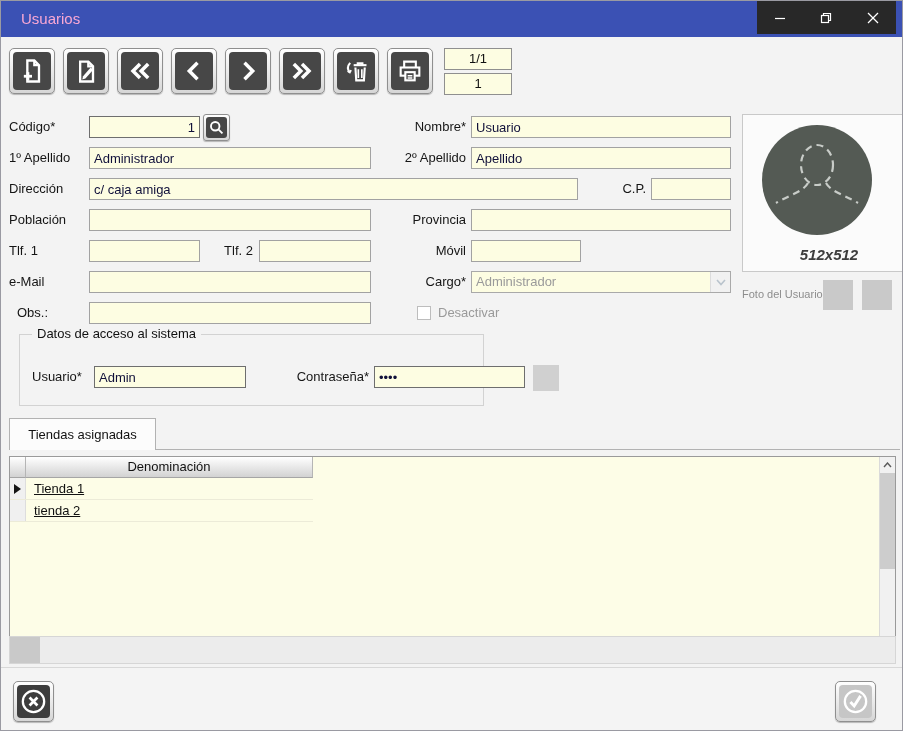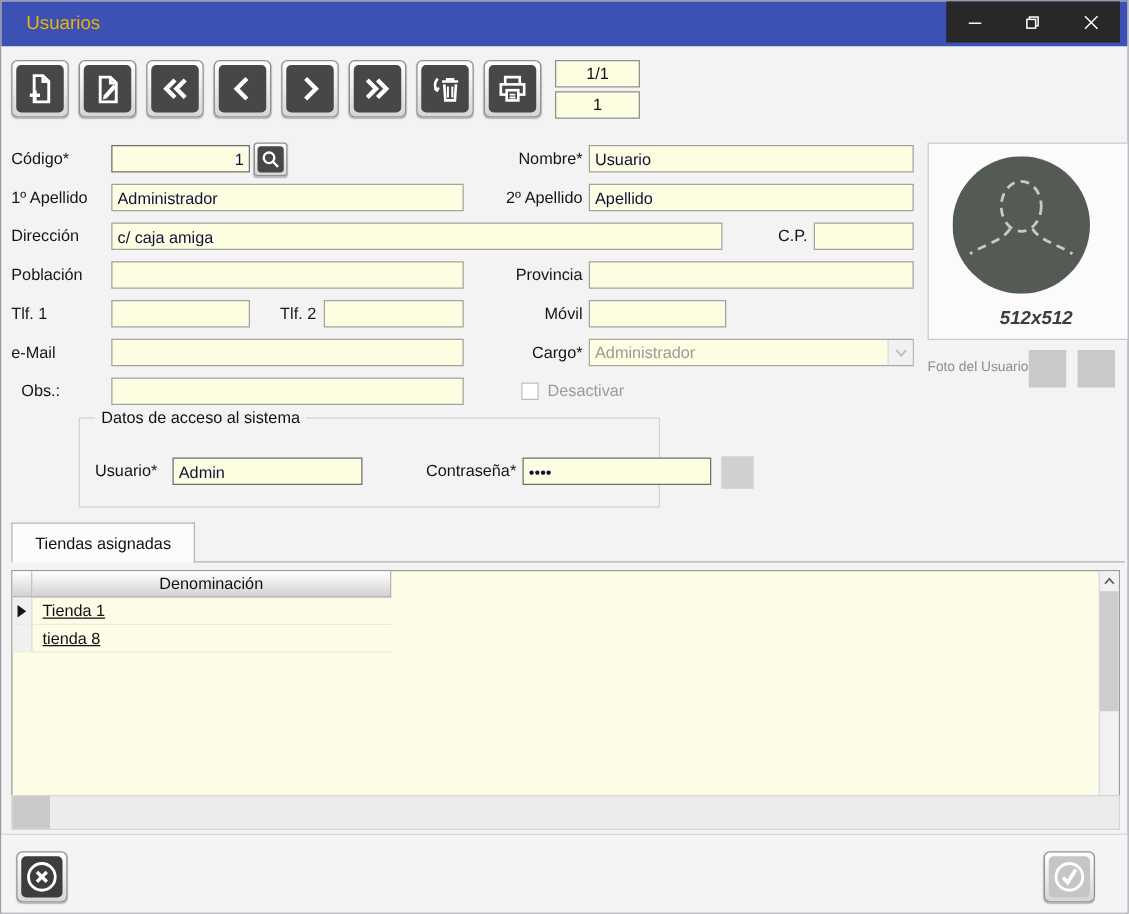--- a/index.html
+++ b/index.html
@@ -3,21 +3,21 @@
 <meta charset="utf-8">
 <style>
   * { margin:0; padding:0; box-sizing:border-box; }
   html,body { background:#d8d8d8; font-family:"Liberation Sans", sans-serif; }
   #window{
     position:relative; width:903px; height:731px; background:#f3f3f3;
     border:1px solid #9a9aa2; overflow:hidden; font-size:13px; color:#111;
   }
   
   #titlebar{ position:absolute; left:0; top:0; width:100%; height:36px; background:#3b51b4; }
-  #titlebar .title{ position:absolute; left:20px; top:0; line-height:36px; color:#eab308; font-size:15px;text-align:center; }
+  #titlebar .title{ position:absolute; left:20px; top:0; line-height:36px; color:#f9a8d4; font-size:15px;text-align:center; }
   #wincontrols{ position:absolute; right:6px; top:0; height:33px; width:139px; background:#282828; display:flex; }
   .wc-btn{ flex:1; display:flex; align-items:center; justify-content:center; cursor:default; }
   
   .btn3d{ position:absolute; width:46px; height:46px; border:1px solid #8f8f8f; border-radius:5px;
           background:linear-gradient(#ffffff,#d6d6d6); box-shadow:0 1px 1px rgba(0,0,0,.25); padding:3px; }
   .btn3d .dark{ width:100%; height:100%; background:#474747; border-radius:4px;
           display:flex; align-items:center; justify-content:center; }
   .counterbox{ position:absolute; left:443px; width:68px; height:22px; background:#fdfde2;
           border:1px solid #8f8f8f; text-align:center; line-height:20px; }
   
@@ -32,21 +32,21 @@
         display:flex; align-items:center; justify-content:center; }
   .chk{ position:absolute; width:14px; height:14px; background:#fff; border:1px solid #bdbdbd; }
   .graysq{ position:absolute; background:#c9c9c9; }
   
   #photoBox{ position:absolute; left:741px; top:113px; width:174px; height:158px;
         background:#fbfbfb; border:1px solid #c9c9c9; }
   #photoBox .sz{ position:absolute; left:0; right:0; bottom:8px; text-align:center;
         font-style:italic; font-weight:bold; font-size:15px; color:#3d3d3d; }
   
   #accessGroup{ position:absolute; left:18px; top:333px; width:465px; height:72px;
-        border:1px solid #d2d2d2;margin-left:44px; }
+        border:1px solid #d2d2d2; }
   #accessGroup .legend{ position:absolute; left:12px; top:-9px; background:#f3f3f3; padding:0 5px; }
   
   #tab{ position:absolute; left:8px; top:417px; width:147px; height:32px; background:#fcfcfc;
         border:1px solid #b2b2b2; border-bottom:none; text-align:center; line-height:31px; z-index:2; }
   #tabline{ position:absolute; left:154px; top:448px; width:745px; height:1px; background:#b2b2b2; }
   #grid{ position:absolute; left:8px; top:455px; width:887px; height:202px;
         background:#fdfde7; border:1px solid #9a9a9a; overflow:hidden; }
   .gh{ position:absolute; top:0; height:21px; background:linear-gradient(#ffffff,#d2d2d2);
         border-right:1px solid #b5b5b5; border-bottom:1px solid #a5a5a5; text-align:center; line-height:20px; }
   .grow{ position:absolute; left:0; width:303px; height:22px; border-bottom:1px solid #ecebd8; }
@@ -273,21 +273,21 @@
     <div class="gh" style="left:16px; width:287px;">Denominación</div>
 
     <div class="grow" style="top:21px;">
       <span class="ind">
           <span class="tri"></span>
         </span>
       <span class="cell">Tienda 1</span>
     </div>
     <div class="grow" style="top:43px;">
       <span class="ind"></span>
-      <span class="cell">tienda 8</span>
+      <span class="cell">tienda 2</span>
     </div>
 
     <div id="vsb">
       <span class="arr" style="top:0;">
         <svg width="9" height="6" viewBox="0 0 9 6" fill="none" stroke="#5a5a5a" stroke-width="1.4">
             <polyline points="1,5 4.5,1 8,5"></polyline>
           </svg>
       </span>
       <span class="thumb"></span>
       <span class="arr" style="bottom:0;">

